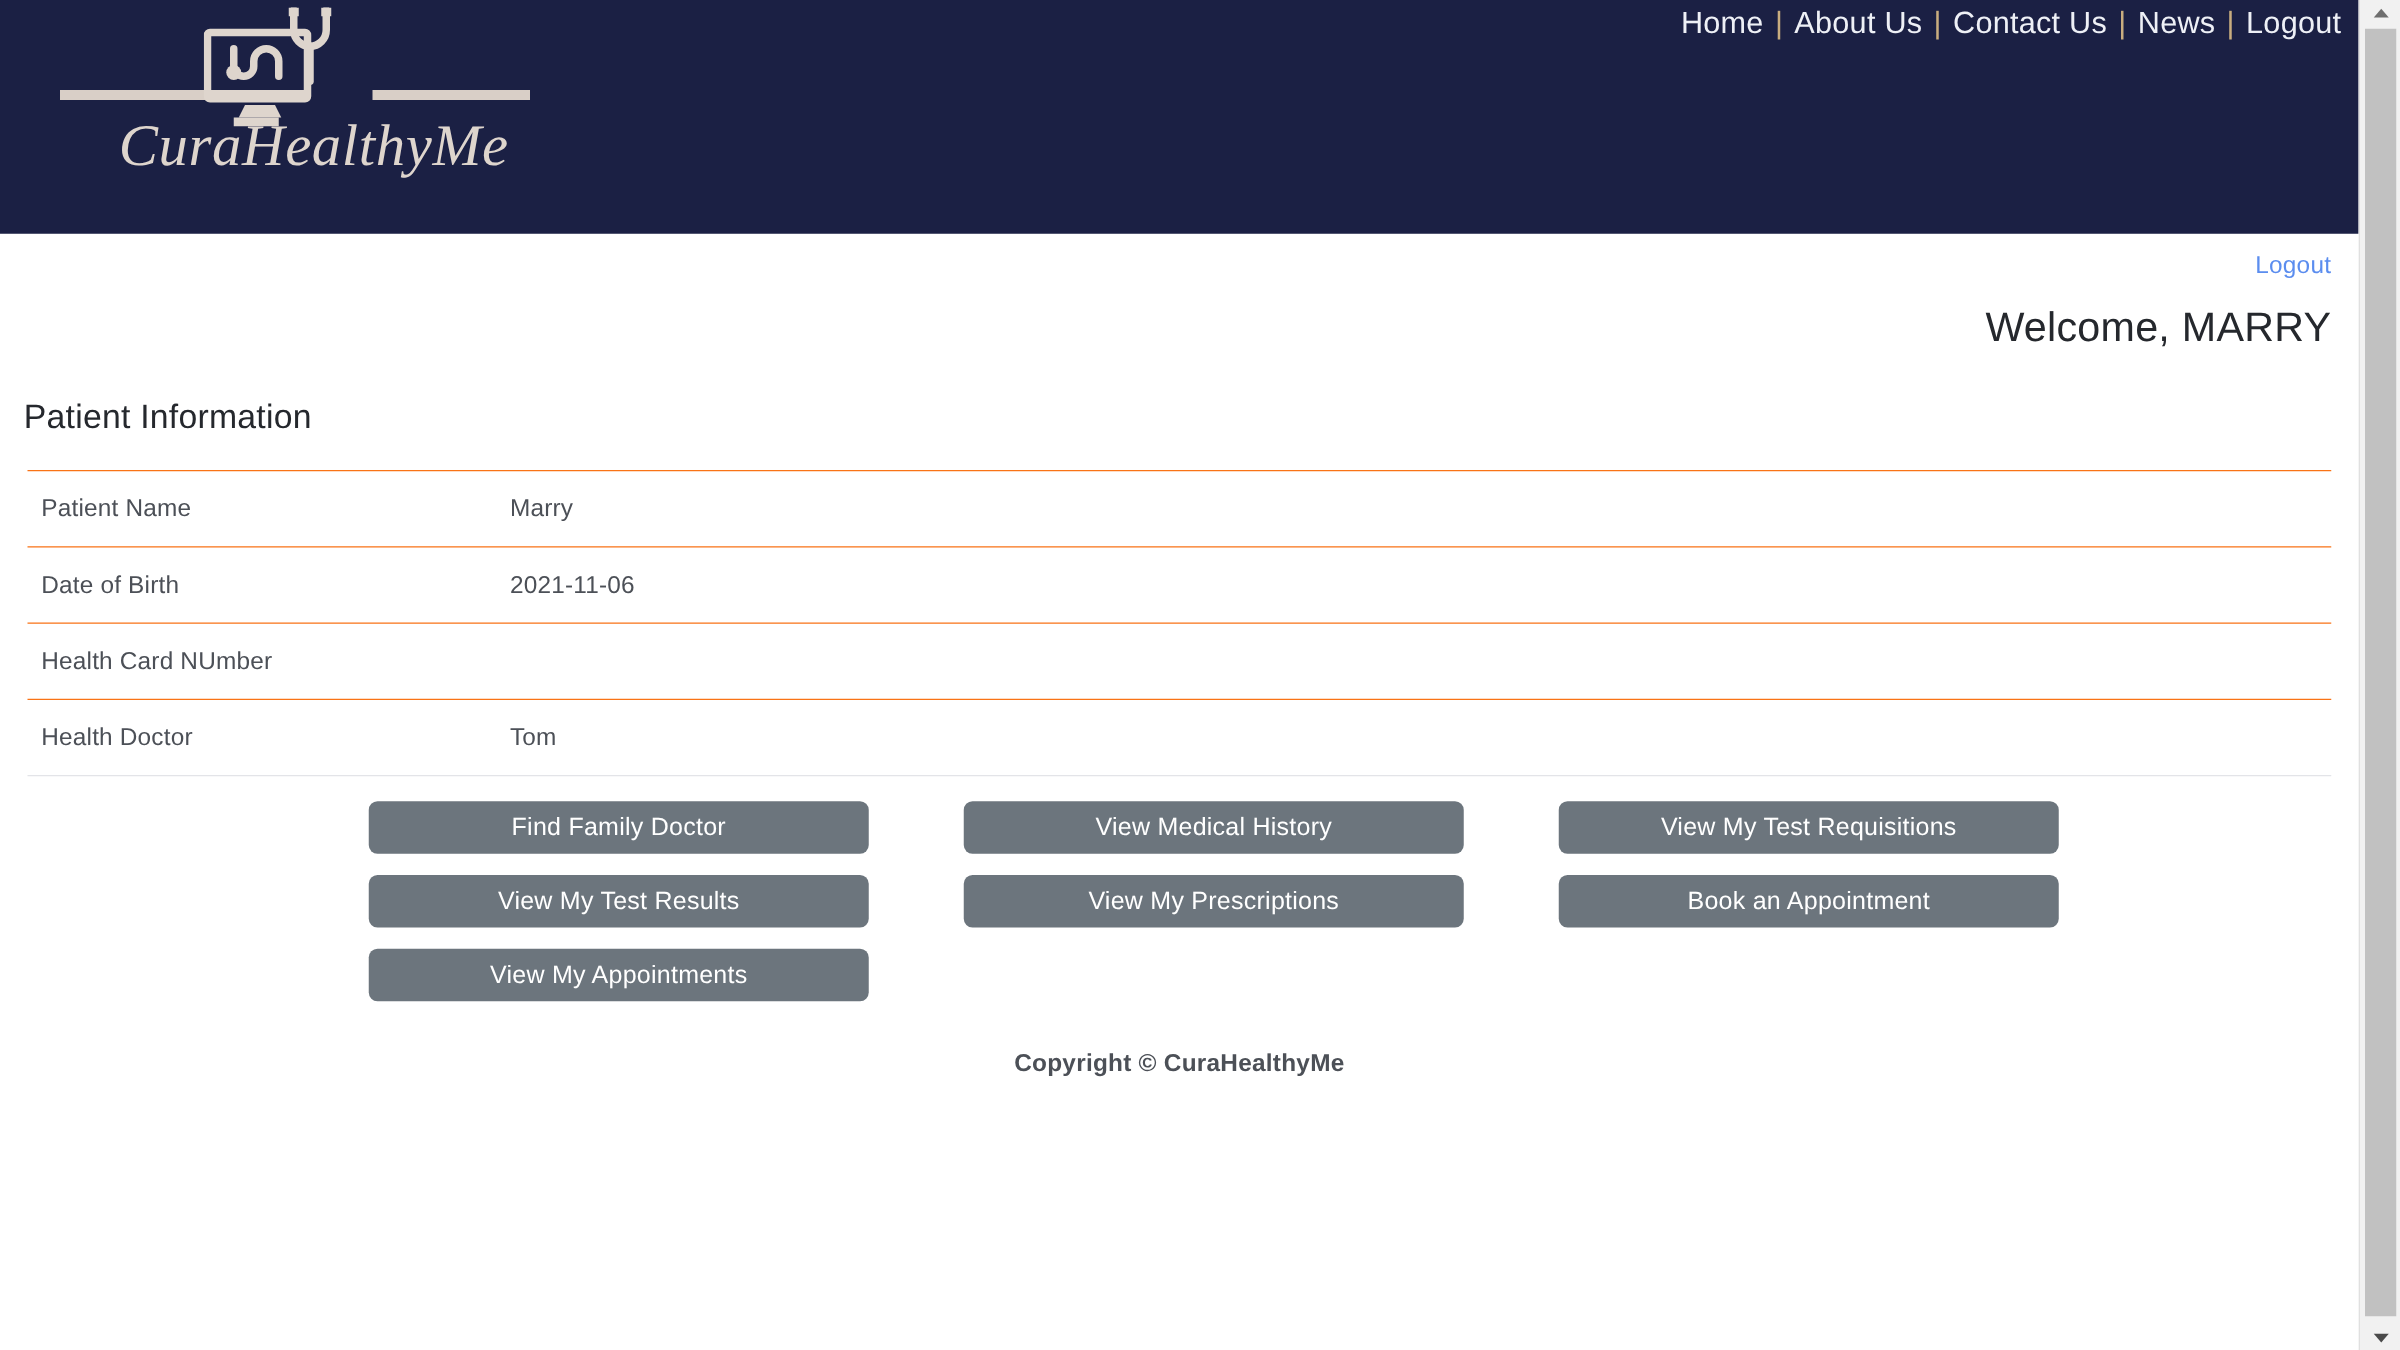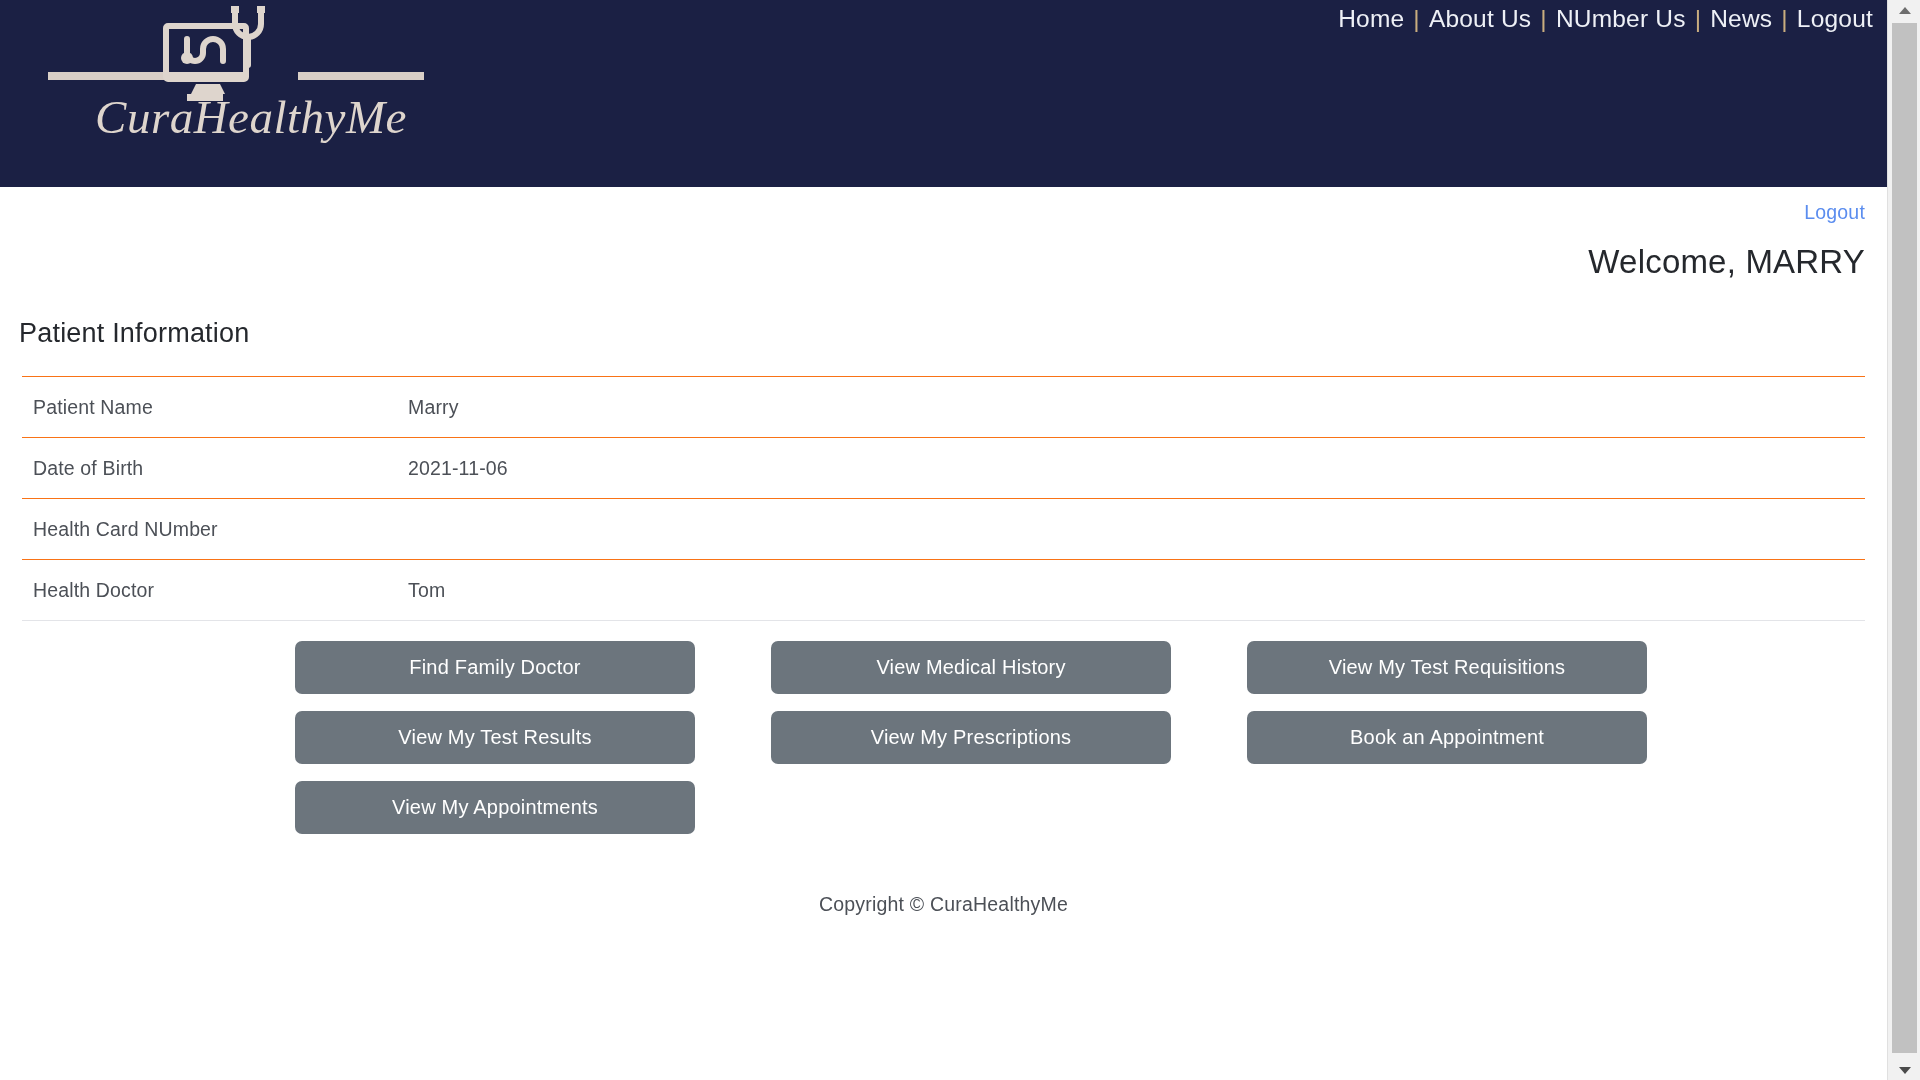--- a/index.html
+++ b/index.html
@@ -167,42 +167,42 @@
   .actions {
     margin-top: 20px;
     margin-left: 233px;
     width: 1440px;
     display: grid;
     grid-template-columns: repeat(3, 440px);
     column-gap: 36px;
     row-gap: 17px;
   }
   .action-btn {
-    height: 53px;
+    height: 42px;
     border: none;
     border-radius: 7px;
     background: #6c757d;
     color: #ffffff;
     font-family: "Liberation Sans", sans-serif;
     font-size: 20px;
     font-weight: 300;
     letter-spacing: 0.2px;
     cursor: pointer;
     display: flex;
     align-items: center;
     justify-content: center;
     margin-left: 40px;
   }
 
   
   .site-footer {
-    margin-top: 59px;
+    margin-top: 39px;
     text-align: center;
     font-size: 19.5px;
-    font-weight: 400;
+    font-weight: 700;
     color: #4c5057;
     letter-spacing: 0.2px;
     width: 1843px;
   }
 
   
   #scrollbar {
     position: absolute;
     top: 0; right: 0;
     width: 33px;
@@ -268,21 +268,21 @@
         </div>
 
         <div class="logo-wordmark">CuraHealthyMe</div>
       </div>
 
       <nav class="top-nav">
         <a href="#">Home</a>
         <span class="nav-sep">|</span>
         <a href="#">About Us</a>
         <span class="nav-sep">|</span>
-        <a href="#">NUmber Us</a>
+        <a href="#">Contact Us</a>
         <span class="nav-sep">|</span>
         <a href="#">News</a>
         <span class="nav-sep">|</span>
         <a href="#">Logout</a>
       </nav>
 
     </div>
 
     <div class="content">
 

